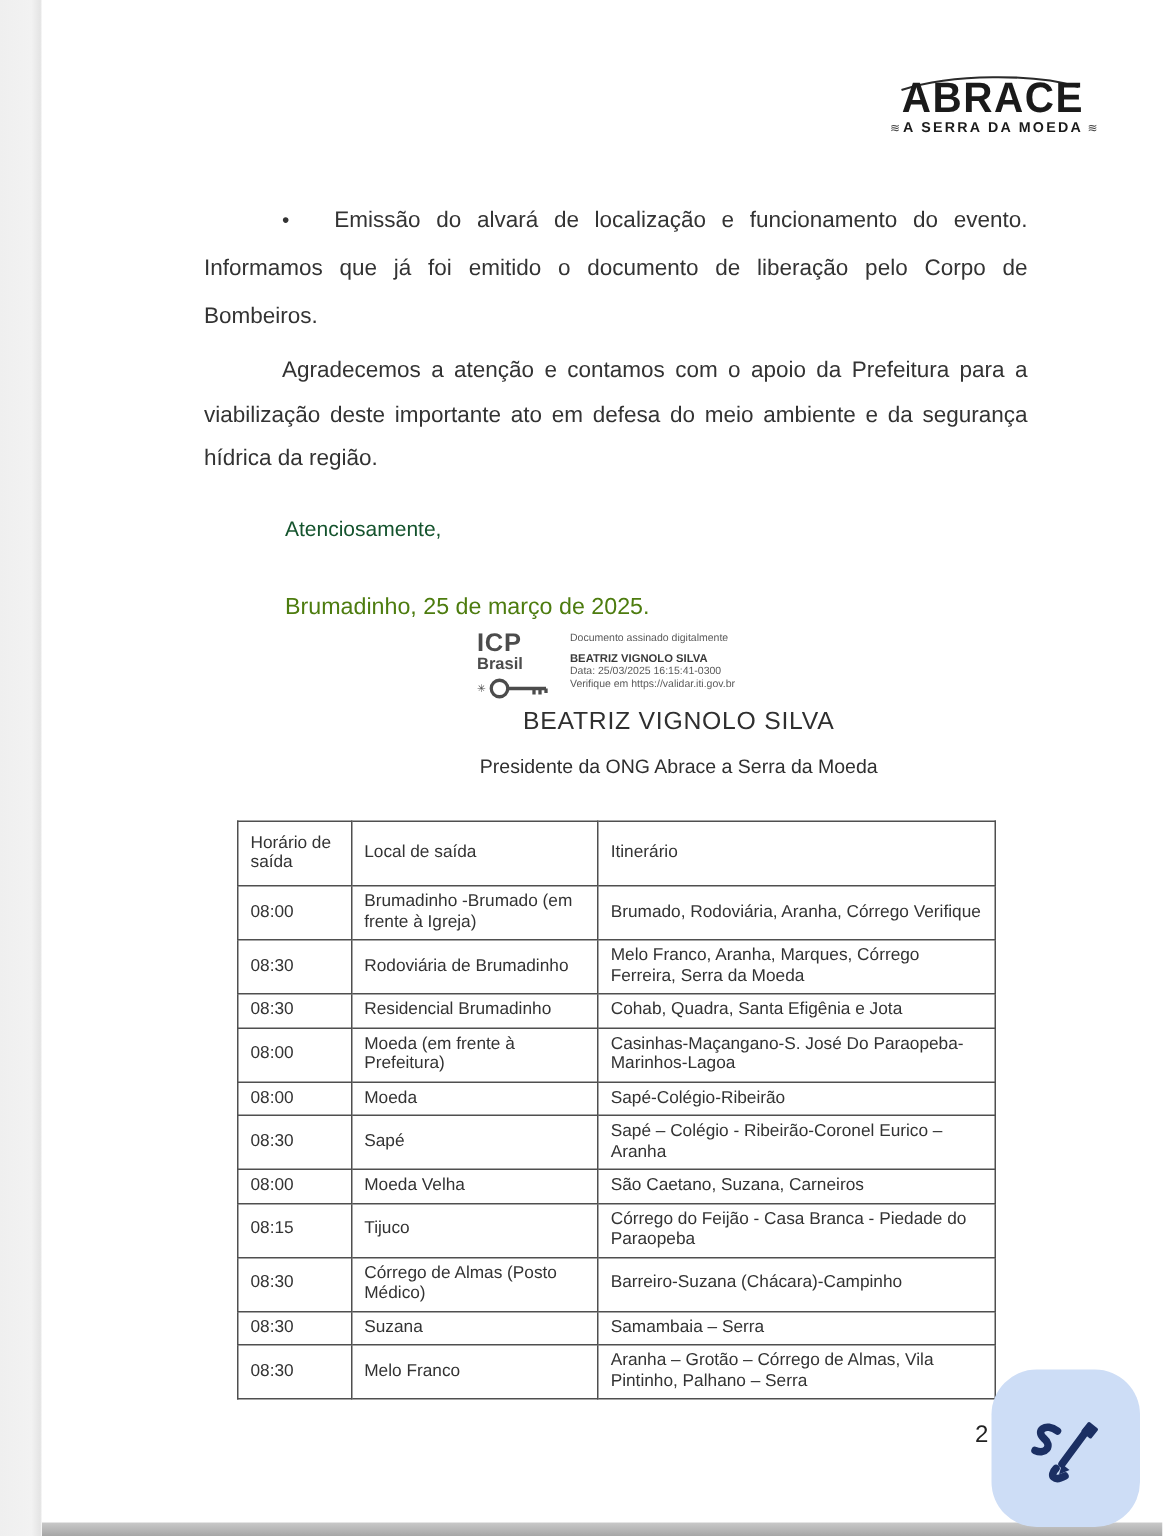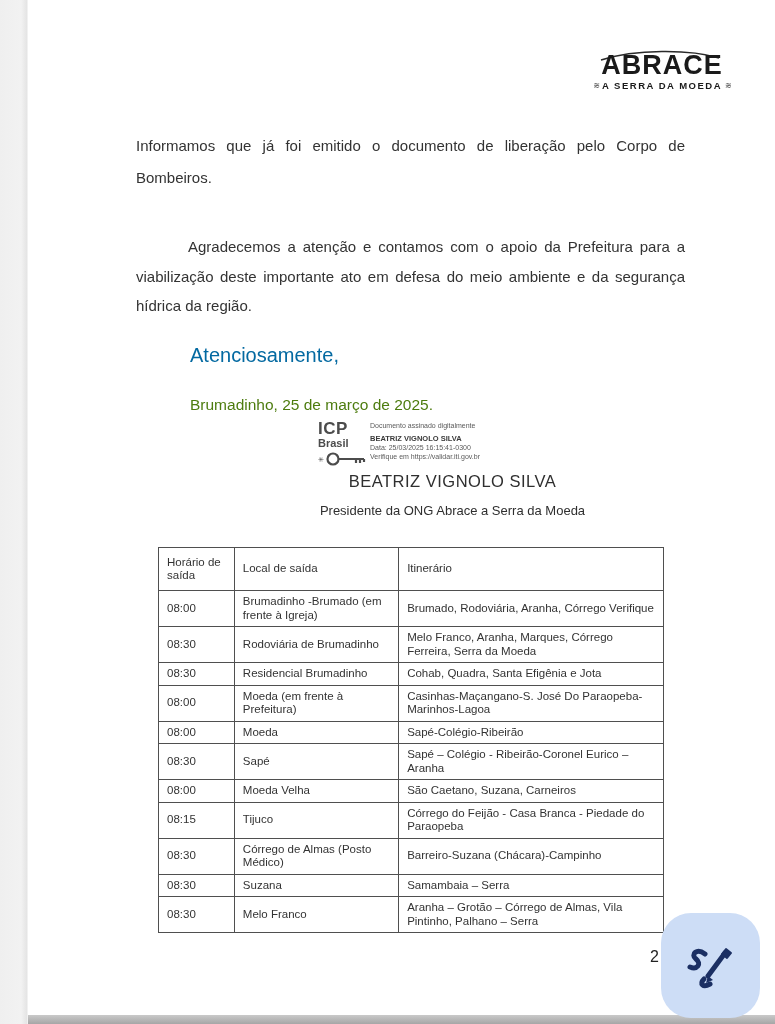--- a/index.html
+++ b/index.html
@@ -22,24 +22,24 @@
   .logo-tagline-row{display:flex;align-items:center;justify-content:center;gap:3px;margin-top:1px;}
   .logo-tagline{font-weight:700;font-size:9.5px;letter-spacing:1.5px;white-space:nowrap;}
   .logo-doodle{font-size:8px;color:#3c3c3c;letter-spacing:-1px;}
   
   .letter{position:absolute;left:136px;width:549px;font-size:15px;color:#333;}
   .p-bullet{top:130px;}
   .p1-line1{text-align:justify;text-align-last:justify;line-height:32px;}
   .bullet-glyph{display:inline-block;margin-left:52px;margin-right:30px;font-size:14px;}
   .p1-rest{text-align:justify;line-height:32px;}
   .p-thanks{top:232px;text-align:justify;line-height:29.5px;text-indent:52px;}
-  .closing{position:absolute;left:190px;top:344px;font-size:20px;color:#0369a1;}
+  .closing{position:absolute;left:190px;top:344px;font-size:14px;color:#14532d;}
   .dateline{position:absolute;left:190px;top:396px;font-size:15.5px;color:#4d7c0f;}
   
-  .stamp{position:absolute;left:318px;top:420px;display:flex;align-items:flex-start;justify-content:flex-end;}
+  .stamp{position:absolute;left:318px;top:420px;display:flex;gap:10px;align-items:flex-start;justify-content:flex-end;}
   .stamp-brand{width:52px;text-align:left;color:#4c4c4c;line-height:1;}
   .stamp-icp{font-weight:900;font-size:17px;letter-spacing:.5px;}
   .stamp-brasil{font-weight:800;font-size:11px;margin-top:1px;}
   .stamp-keyrow{display:flex;align-items:center;gap:2px;margin-top:2px;}
   .stamp-text{color:#5a5a5a;font-size:7px;line-height:9px;padding-top:1px;}
   .stamp-text .signer{font-weight:700;color:#3a3a3a;font-size:7.5px;margin-top:4px;}
   
   .signer-block{position:absolute;left:230px;top:472px;width:445px;text-align:center;color:#2f2f2f;}
   .signer-name{font-size:16.5px;letter-spacing:.5px;}
   .signer-role{font-size:13px;margin-top:12px;}
@@ -69,20 +69,23 @@
   </svg>
   <div class="logo-name">ABRACE</div>
   <div class="logo-tagline-row">
     <span class="logo-doodle">≋</span>
     <span class="logo-tagline">A SERRA DA MOEDA</span>
     <span class="logo-doodle">≋</span>
   </div>
 </div>
 
 <div class="letter p-bullet">
+  <div class="p1-line1">
+    <span class="bullet-glyph">•</span><span>Emissão do alvará de localização e funcionamento do evento.</span>
+  </div>
   <div class="p1-rest">Informamos que já foi emitido o documento de liberação pelo Corpo de Bombeiros.</div>
 </div>
 
 <div class="letter p-thanks">Agradecemos a atenção e contamos com o apoio da Prefeitura para a viabilização deste importante ato em defesa do meio ambiente e da segurança hídrica da região.</div>
 
 <div class="closing">Atenciosamente,</div>
 
 <div class="dateline">Brumadinho, 25 de março de 2025.</div>
 
 <div class="stamp">

